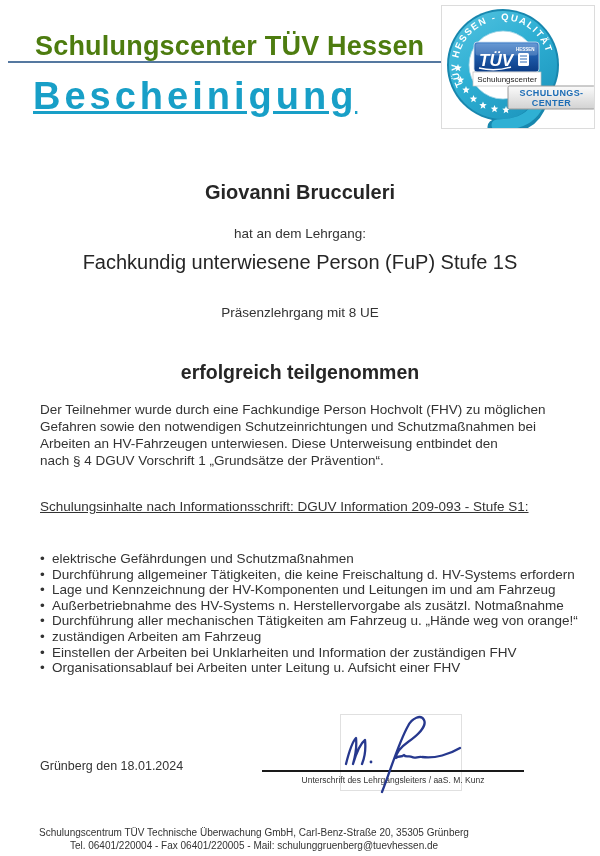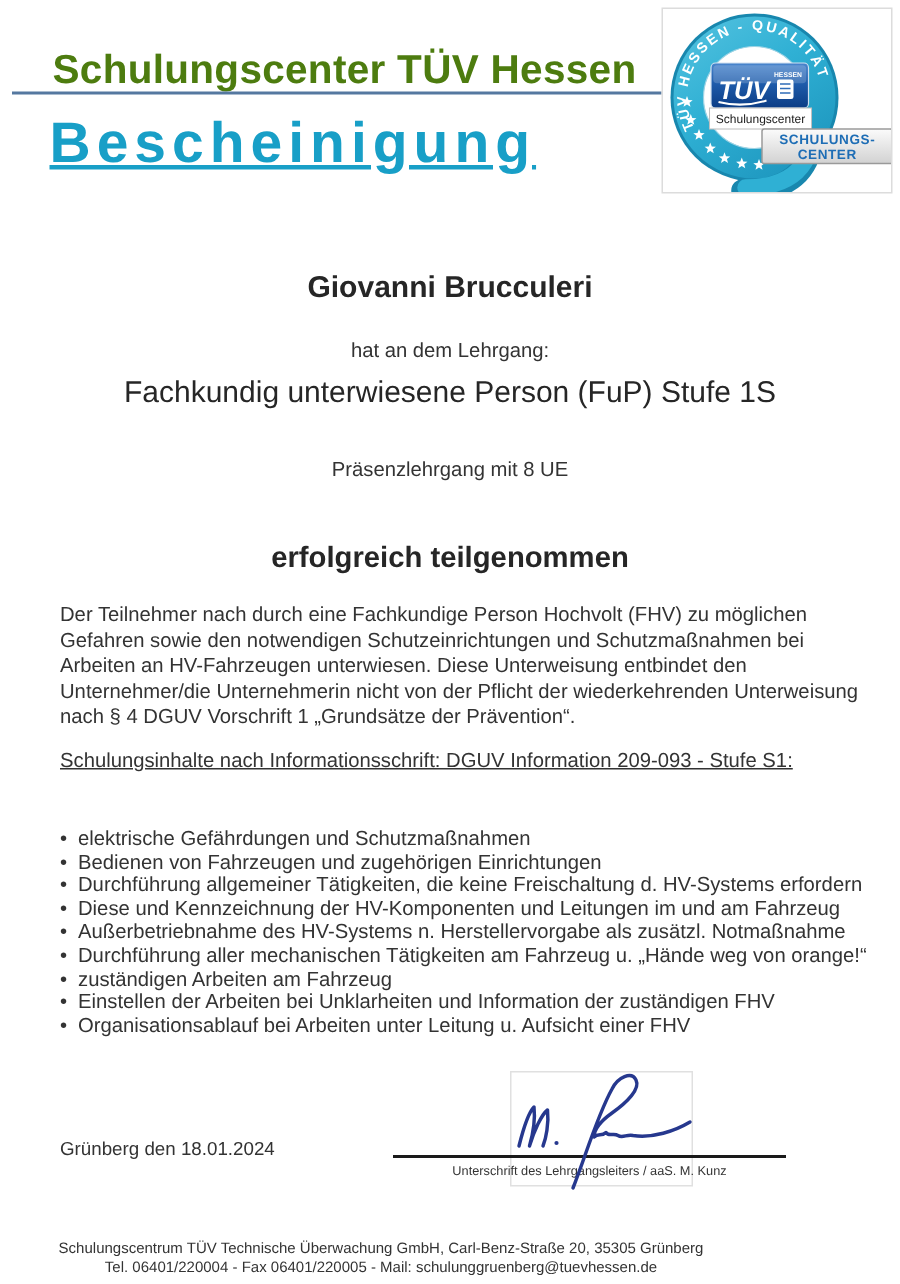--- a/index.html
+++ b/index.html
@@ -155,34 +155,32 @@
   </svg>
 </div>
 
 <div class="abs centered participant">Giovanni Brucculeri</div>
 <div class="abs centered course-intro">hat an dem Lehrgang:</div>
 <div class="abs centered course-title">Fachkundig unterwiesene Person (FuP) Stufe 1S</div>
 <div class="abs centered course-format">Präsenzlehrgang mit 8 UE</div>
 <div class="abs centered result">erfolgreich teilgenommen</div>
 
 <div class="abs paragraph">
-  <div>Der Teilnehmer nach durch eine Fachkundige Person Hochvolt (FHV) zu möglichen</div>
+  <div>Der Teilnehmer wurde durch eine Fachkundige Person Hochvolt (FHV) zu möglichen</div>
   <div>Gefahren sowie den notwendigen Schutzeinrichtungen und Schutzmaßnahmen bei</div>
   <div>Arbeiten an HV-Fahrzeugen unterwiesen. Diese Unterweisung entbindet den</div>
-  <div>Unternehmer/die Unternehmerin nicht von der Pflicht der wiederkehrenden Unterweisung</div>
   <div>nach § 4 DGUV Vorschrift 1 „Grundsätze der Prävention“.</div>
 </div>
 
 <div class="abs contents-heading">Schulungsinhalte nach Informationsschrift: DGUV Information 209-093 - Stufe S1:</div>
 
 <div class="abs bullets">
   <div class="bullet-row"><span class="bmark">•</span><span>elektrische Gefährdungen und Schutzmaßnahmen</span></div>
-  <div class="bullet-row"><span class="bmark">•</span><span>Bedienen von Fahrzeugen und zugehörigen Einrichtungen</span></div>
   <div class="bullet-row"><span class="bmark">•</span><span>Durchführung allgemeiner Tätigkeiten, die keine Freischaltung d. HV-Systems erfordern</span></div>
-  <div class="bullet-row"><span class="bmark">•</span><span>Diese und Kennzeichnung der HV-Komponenten und Leitungen im und am Fahrzeug</span></div>
+  <div class="bullet-row"><span class="bmark">•</span><span>Lage und Kennzeichnung der HV-Komponenten und Leitungen im und am Fahrzeug</span></div>
   <div class="bullet-row"><span class="bmark">•</span><span>Außerbetriebnahme des HV-Systems n. Herstellervorgabe als zusätzl. Notmaßnahme</span></div>
   <div class="bullet-row"><span class="bmark">•</span><span>Durchführung aller mechanischen Tätigkeiten am Fahrzeug u. „Hände weg von orange!“</span></div>
   <div class="bullet-row"><span class="bmark">•</span><span>zuständigen Arbeiten am Fahrzeug</span></div>
   <div class="bullet-row"><span class="bmark">•</span><span>Einstellen der Arbeiten bei Unklarheiten und Information der zuständigen FHV</span></div>
   <div class="bullet-row"><span class="bmark">•</span><span>Organisationsablauf bei Arbeiten unter Leitung u. Aufsicht einer FHV</span></div>
 </div>
 
 <div class="abs place-date">Grünberg den 18.01.2024</div>
 <div class="abs sig-img-frame"></div>
 <div class="abs sig-line"></div>

